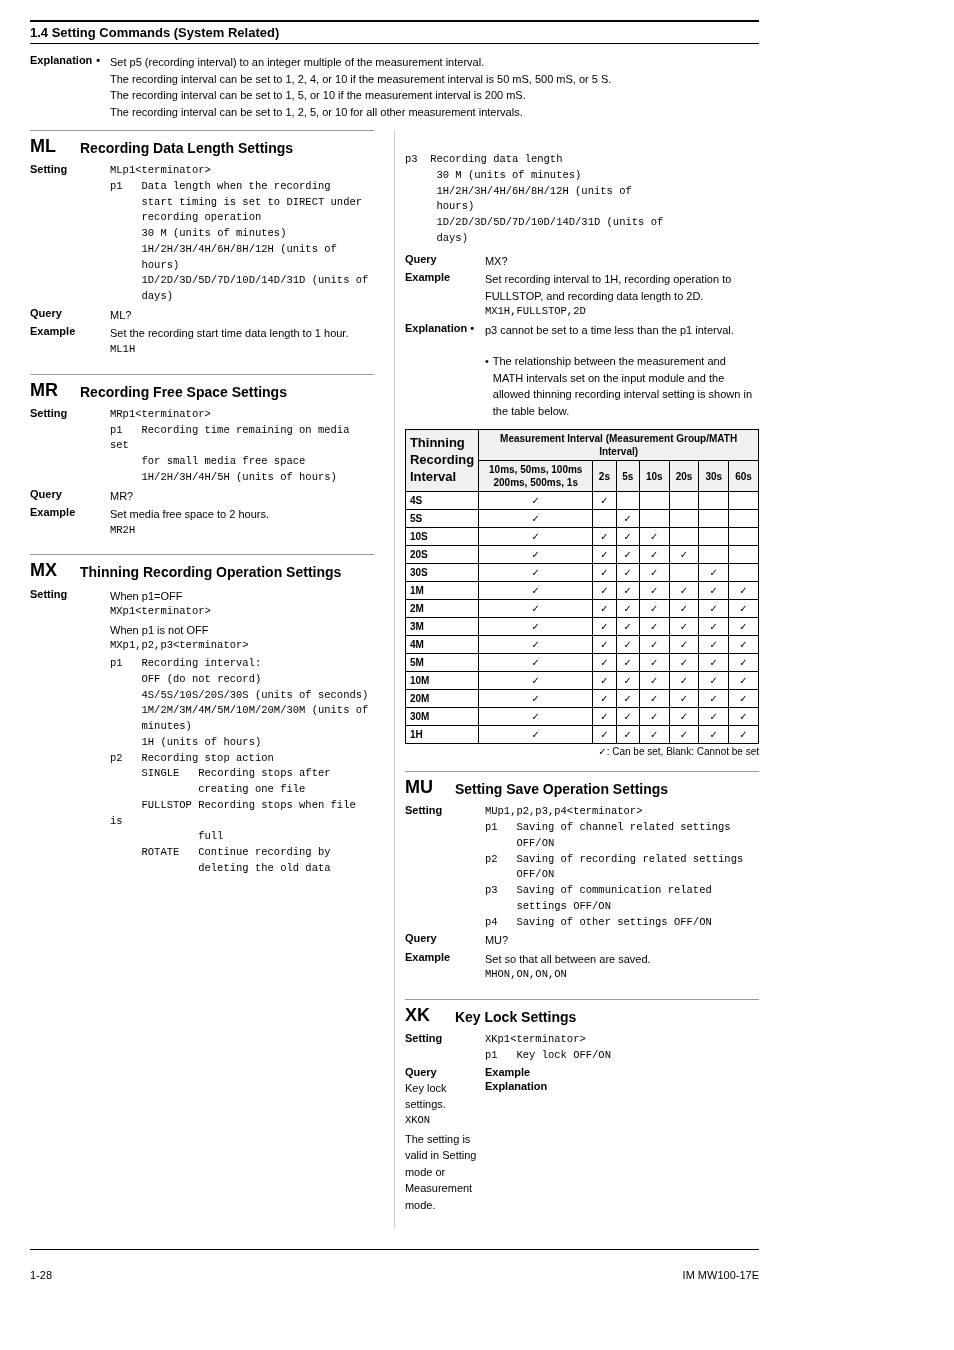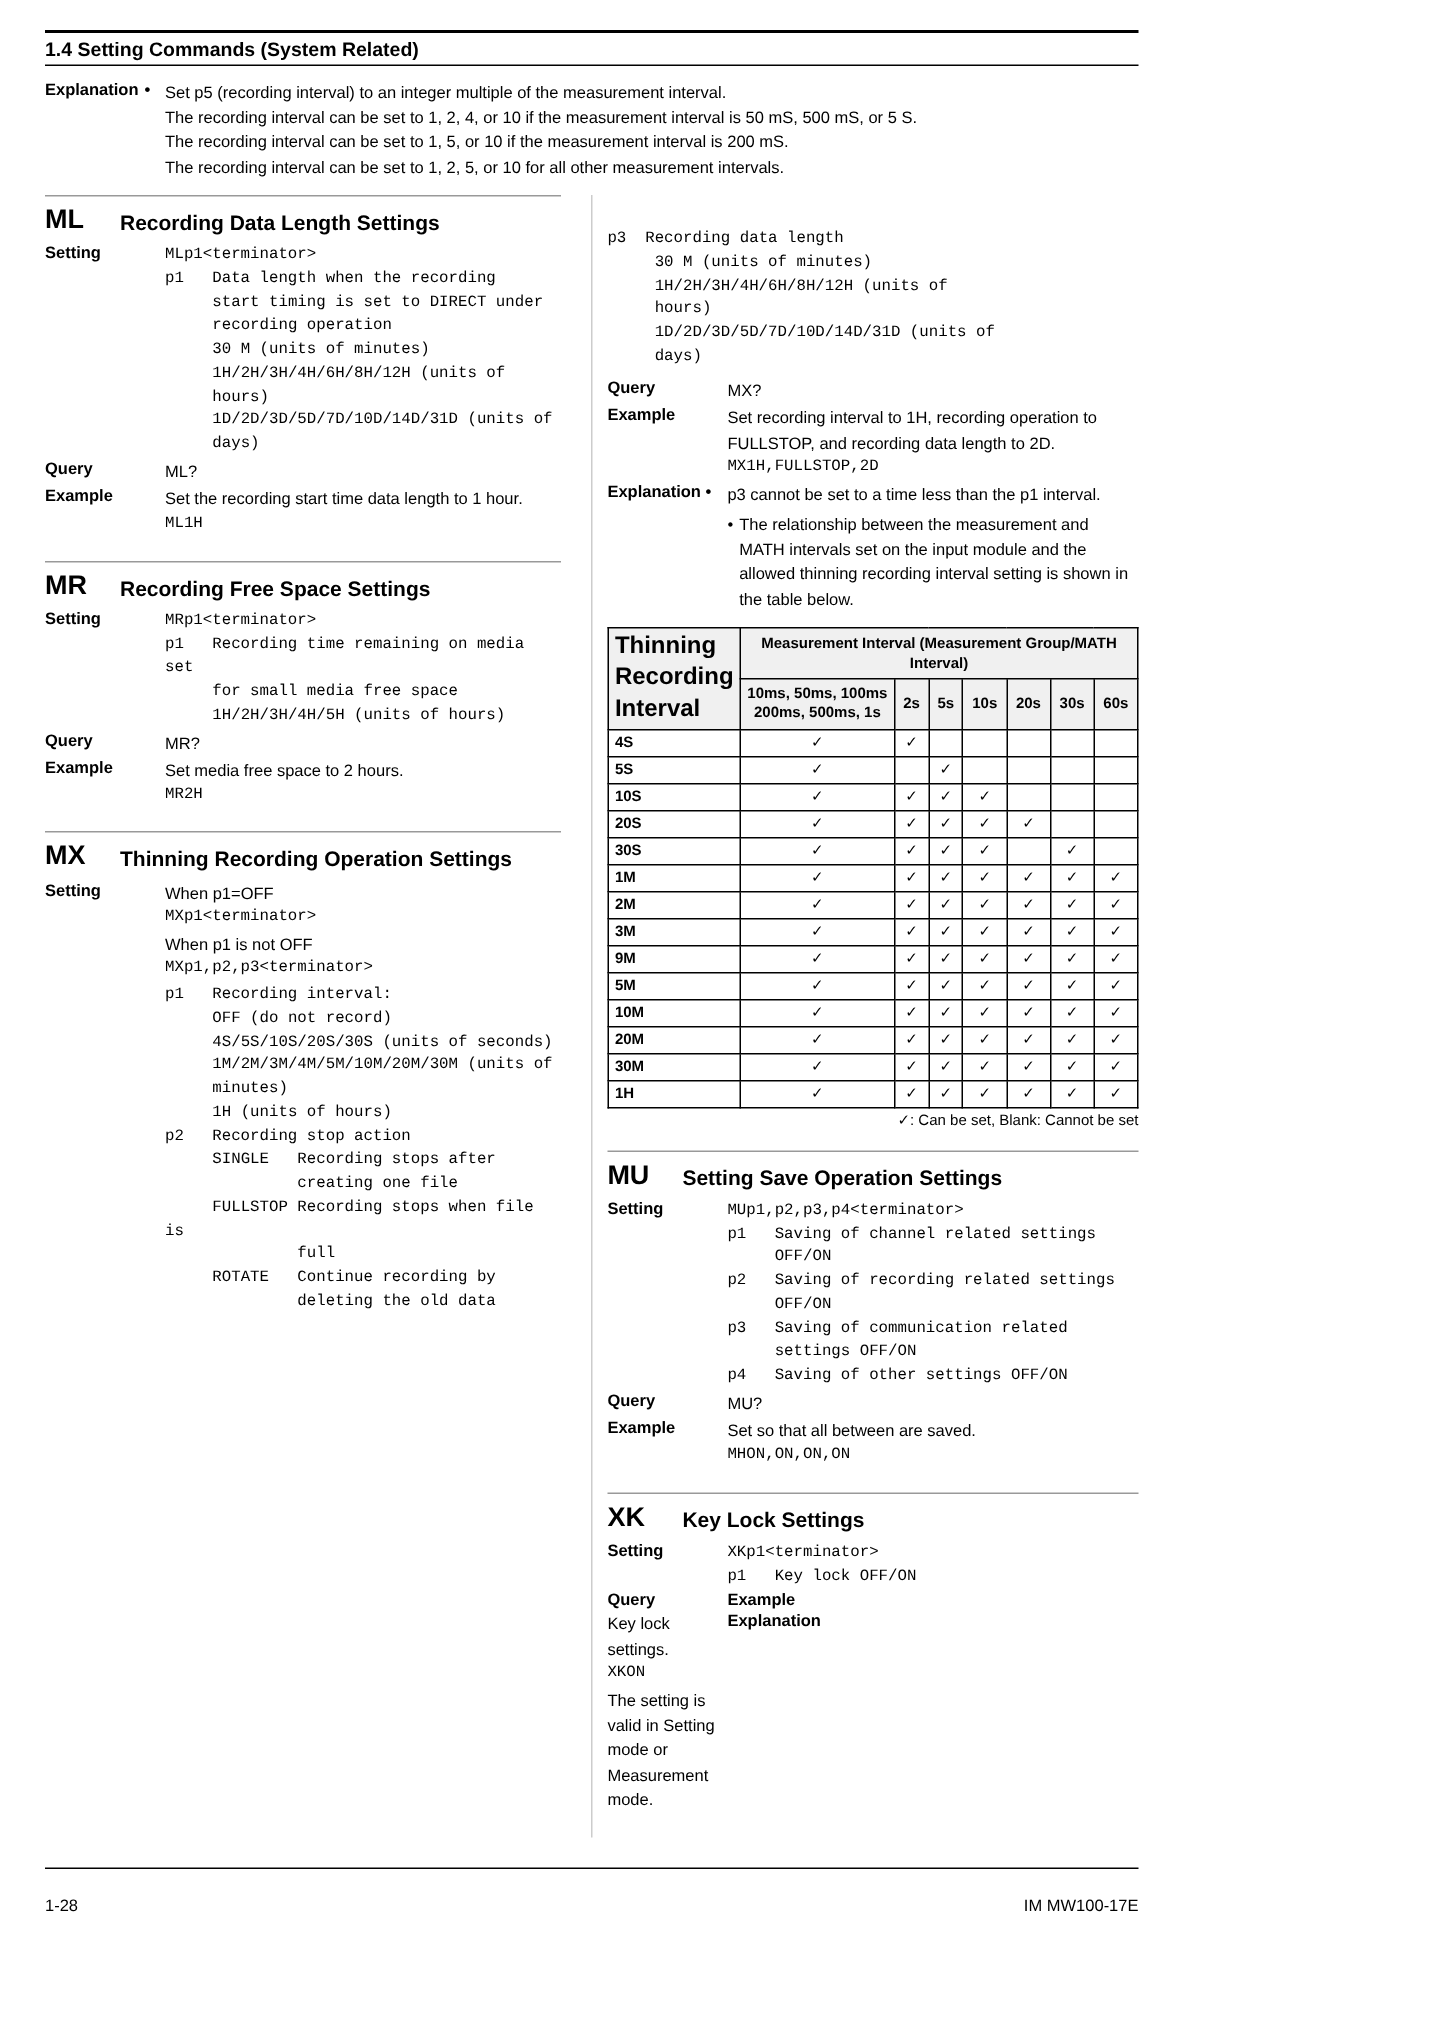--- a/index.html
+++ b/index.html
@@ -269,34 +269,34 @@
           <div class="cmd-content">
             <div>Set recording interval to 1H, recording operation to</div>
             <div>FULLSTOP, and recording data length to 2D.</div>
             <pre>MX1H,FULLSTOP,2D</pre>
           </div>
           <div class="cmd-label" style="display:flex;gap:3px;">
             <span>Explanation</span>
             <span>•</span>
           </div>
           <div class="cmd-content">
-            <div style="margin-bottom:4px;"><span>p3 cannot be set to a time less than the p1 interval.</span></div>
+            <div style="margin-bottom:15px;"><span>p3 cannot be set to a time less than the p1 interval.</span></div>
             <div style="display:flex;align-items:flex-start;gap:4px;">
               <span>•</span>
               <span>The relationship between the measurement and MATH intervals set on the input module and the allowed thinning recording interval setting is shown in the table below.</span>
             </div>
           </div>
         </div>
       </div>
 
       <div>
         <table class="thinning-table">
           <thead>
             <tr>
-              <th rowspan="2" class="left-cell" style="font-size:16px;">Thinning<br>Recording<br>Interval</th>
+              <th rowspan="2" class="left-cell" style="font-size:13px;">Thinning<br>Recording<br>Interval</th>
               <th colspan="7">Measurement Interval (Measurement Group/MATH Interval)</th>
             </tr>
             <tr>
               <th>10ms, 50ms, 100ms<br>200ms, 500ms, 1s</th>
               <th>2s</th>
               <th>5s</th>
               <th>10s</th>
               <th>20s</th>
               <th>30s</th>
               <th>60s</th>
@@ -377,21 +377,21 @@
                 <td class="left-cell">3M</td>
                 <td>✓</td>
                 <td>✓</td>
                 <td>✓</td>
                 <td>✓</td>
                 <td>✓</td>
                 <td>✓</td>
                 <td>✓</td>
               </tr>
               <tr>
-                <td class="left-cell">9M</td>
+                <td class="left-cell">4M</td>
                 <td>✓</td>
                 <td>✓</td>
                 <td>✓</td>
                 <td>✓</td>
                 <td>✓</td>
                 <td>✓</td>
                 <td>✓</td>
               </tr>
               <tr>
                 <td class="left-cell">5M</td>

